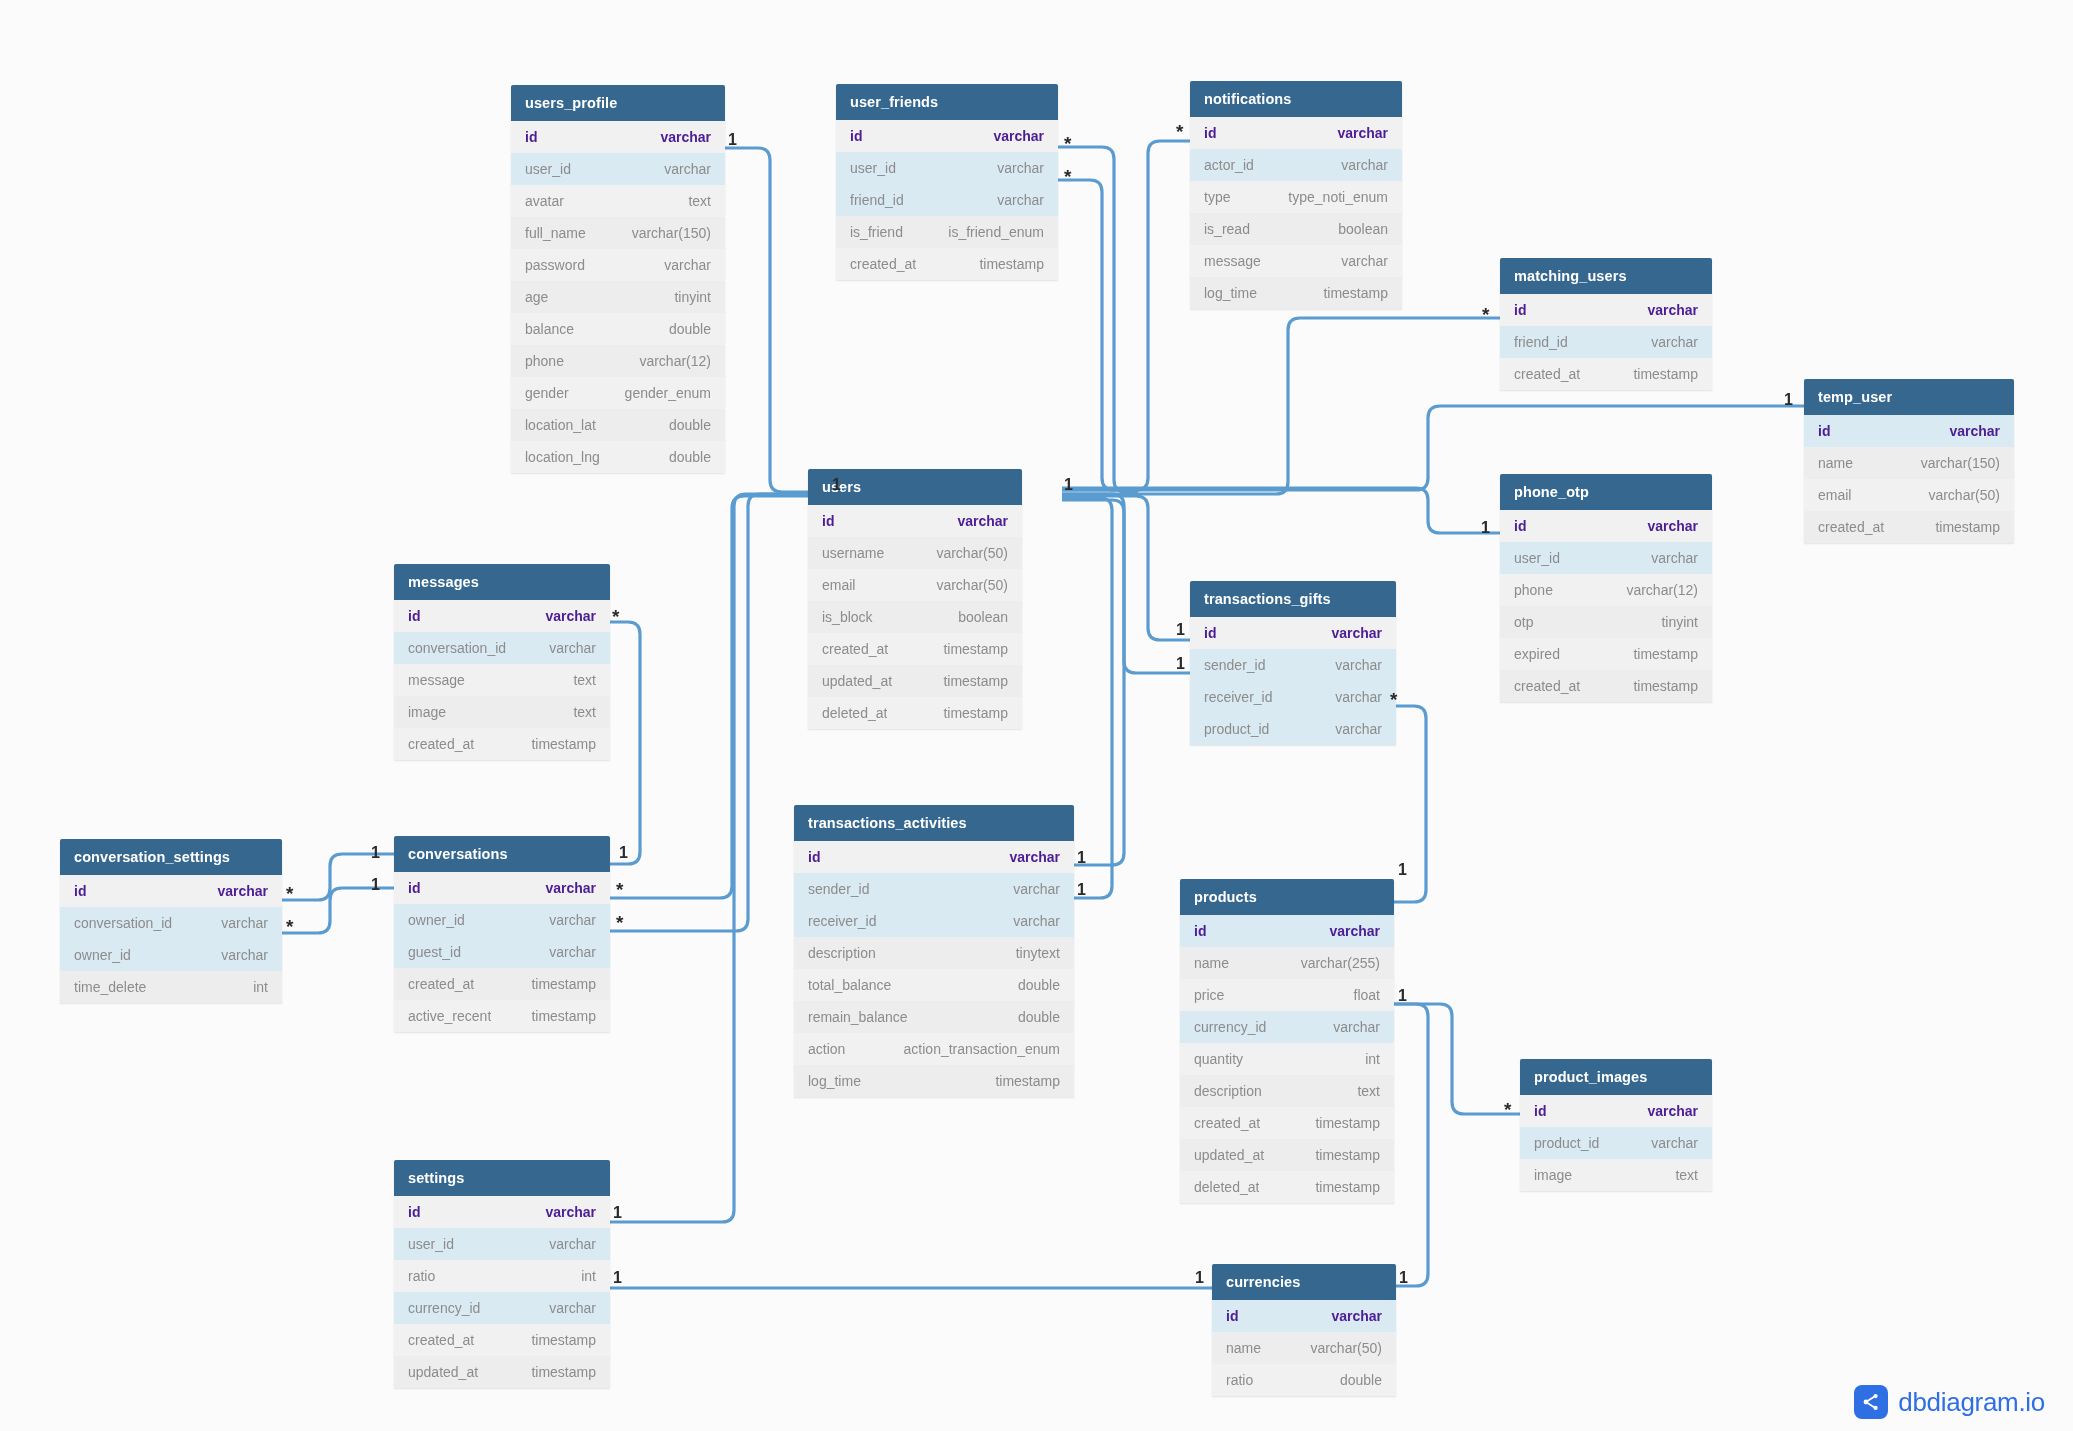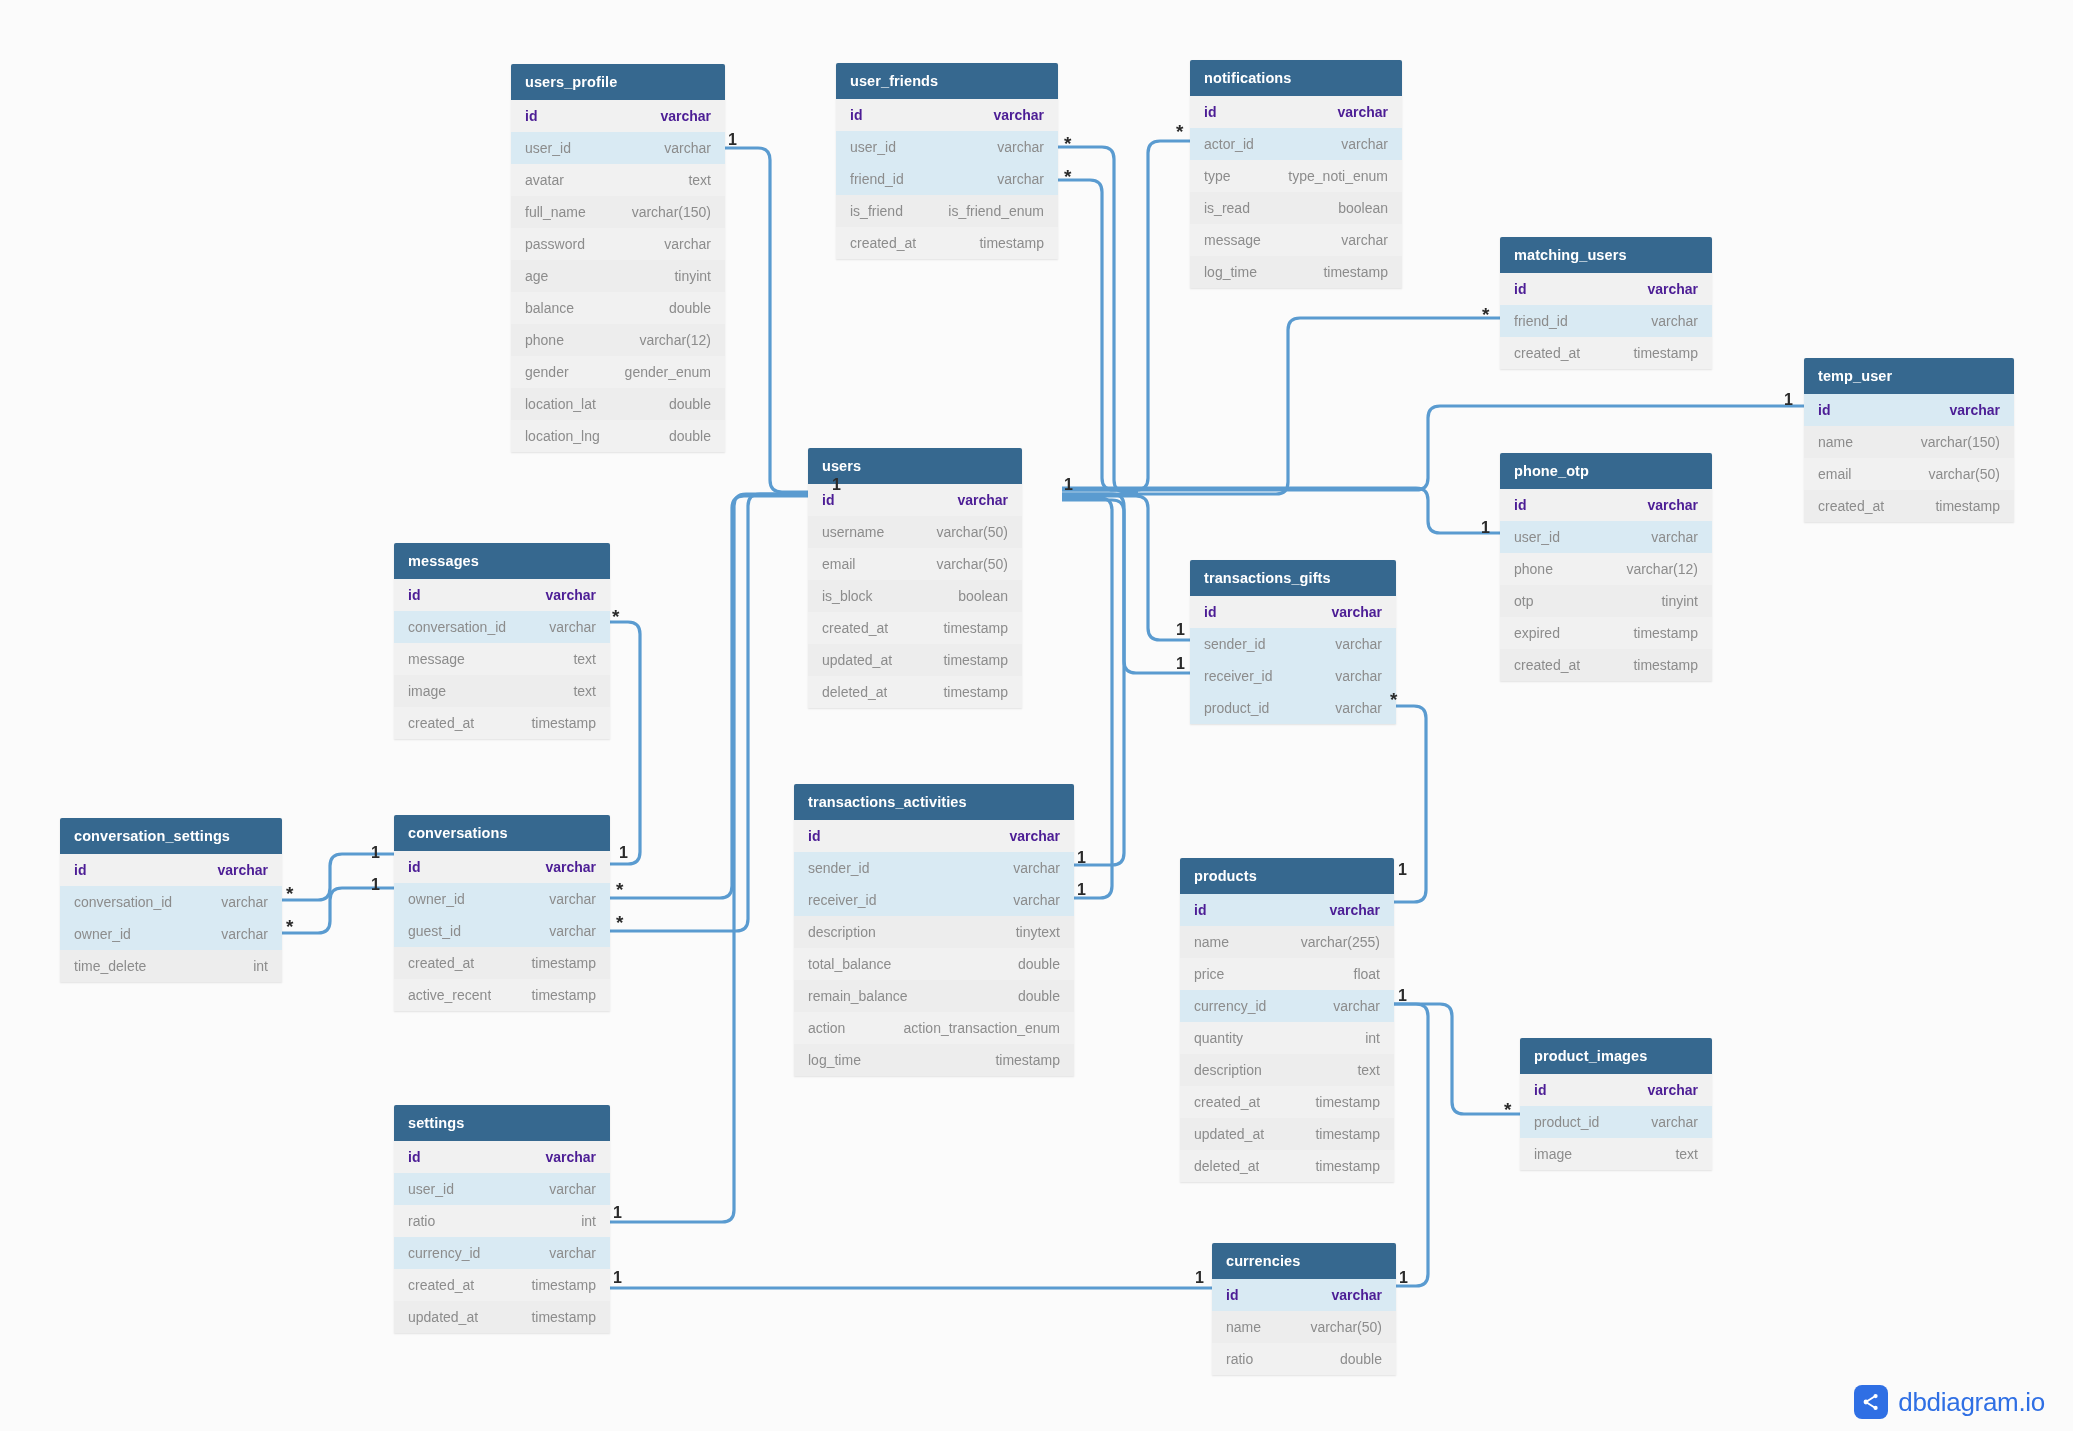--- a/index.html
+++ b/index.html
@@ -42,20 +42,21 @@
   }
   .card-label.star {
     font-size: 19px;
   }
   .table {
     position: absolute;
     z-index: 2;
     box-shadow: 0 1px 2px rgba(0,0,0,0.10);
     border-radius: 2px 2px 0 0;
     background: #f1f1f1;
+    margin-top: 21px;
   }
   .table-header {
     background: #36688f;
     color: #ffffff;
     font-size: 14.5px;
     font-weight: 700;
     padding: 10px 14px 10px 14px;
     letter-spacing: 0.1px;
     border-radius: 2px 2px 0 0;
   }
@@ -499,21 +500,21 @@
         </div>
         <div class="row fk">
           <span class="col-name">product_id</span>
           <span class="col-type">varchar</span>
         </div>
         <div class="row">
           <span class="col-name">image</span>
           <span class="col-type">text</span>
         </div>
       </div>
-      <div class="table" style="left: 394px; top: 1105px; width: 216px;">
+      <div class="table" style="left: 394px; top: 1139px; width: 216px;">
         <div class="table-header">settings</div>
         <div class="row pk">
           <span class="col-name">id</span>
           <span class="col-type">varchar</span>
         </div>
         <div class="row fk">
           <span class="col-name">user_id</span>
           <span class="col-type">varchar</span>
         </div>
         <div class="row">

